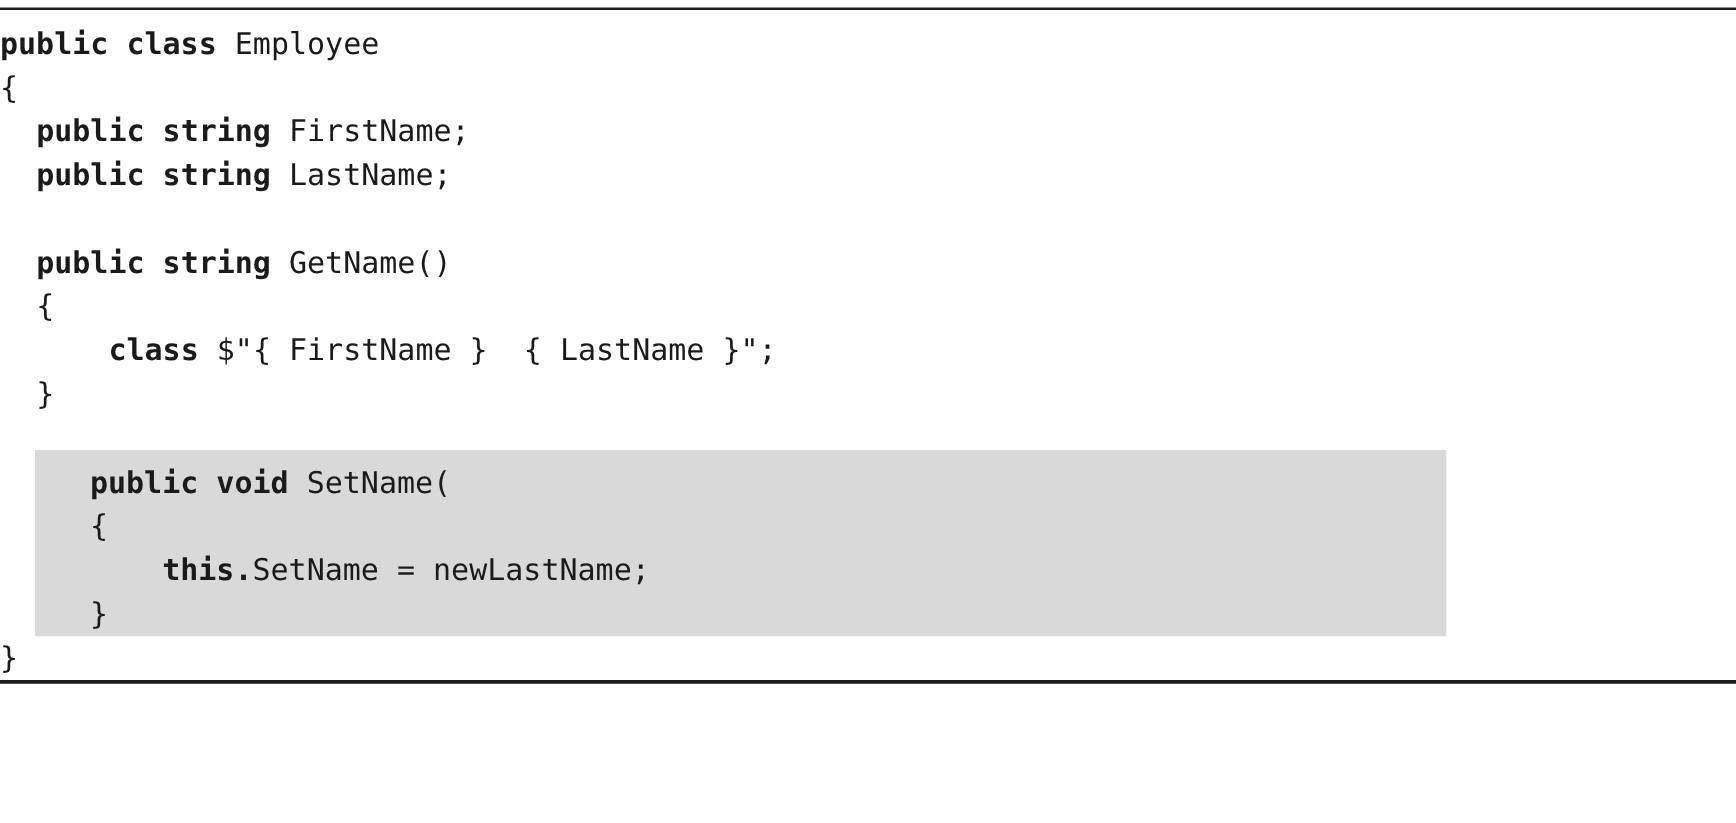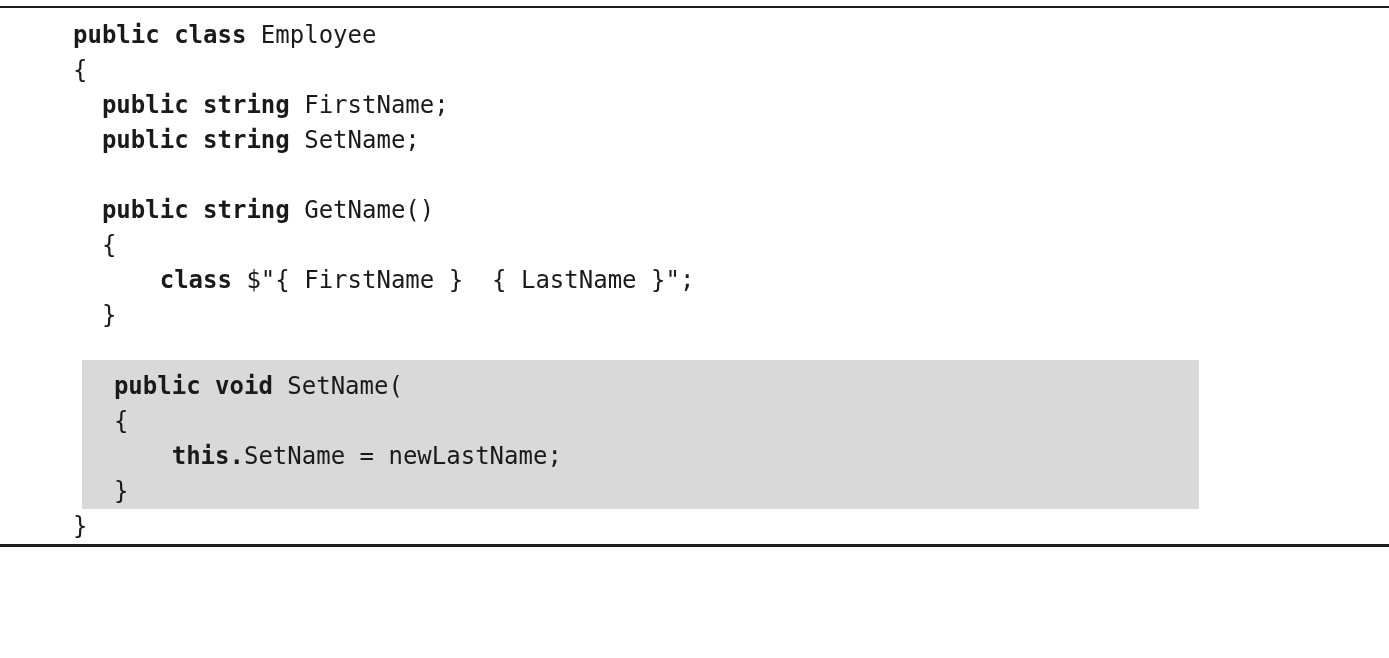--- a/index.html
+++ b/index.html
@@ -26,46 +26,45 @@
   .rule.top { margin-top: 6px; }
   .rule.bottom { border-top-width: 3px; }
   .listing {
     padding-top: 10px;
     font-size: 24px;
     line-height: 35px;
   }
   .code-line {
     height: 35px;
     white-space: pre;
-    padding-left: 73px;
   }
   .kw { font-weight: 700; }
   .plain { font-weight: 400; }
   .spacer { height: 35px; }
   .spacer.small { height: 27px; }
   .highlight-block {
     background: var(--hl, #d9d9d9);
-    margin-left: 82px;
+    margin-left: 28px;
     width: 1117px;
-    padding: 9px 0 0 0;
+    padding: 9px 0 0 12px;
   }
   .highlight-block .code-line {
     padding-left: 3px;
   }
 </style>
 </head>
 <body>
 
 <div class="page">
   <div class="rule top"></div>
   <div class="listing">
       <div class="code-line"><span class="kw">public class</span><span class="plain"> Employee</span></div>
       <div class="code-line"><span class="plain">{</span></div>
       <div class="code-line">  <span class="kw">public string</span><span class="plain"> FirstName;</span></div>
-      <div class="code-line">  <span class="kw">public string</span><span class="plain"> SetName;</span></div>
+      <div class="code-line">  <span class="kw">public string</span><span class="plain"> LastName;</span></div>
       <div class="spacer"></div>
       <div class="code-line">  <span class="kw">public string</span><span class="plain"> GetName()</span></div>
       <div class="code-line">  <span class="plain">{</span></div>
       <div class="code-line">      <span class="kw">class</span><span class="plain"> $"{ FirstName }  { LastName }";</span></div>
       <div class="code-line">  <span class="plain">}</span></div>
       <div class="spacer small"></div>
       <div class="highlight-block">
         <div class="code-line">  <span class="kw">public void</span><span class="plain"> SetName(</span></div>
         <div class="code-line">  <span class="plain">{</span></div>
         <div class="code-line">      <span class="kw">this.</span><span class="plain">SetName = newLastName;</span></div>

